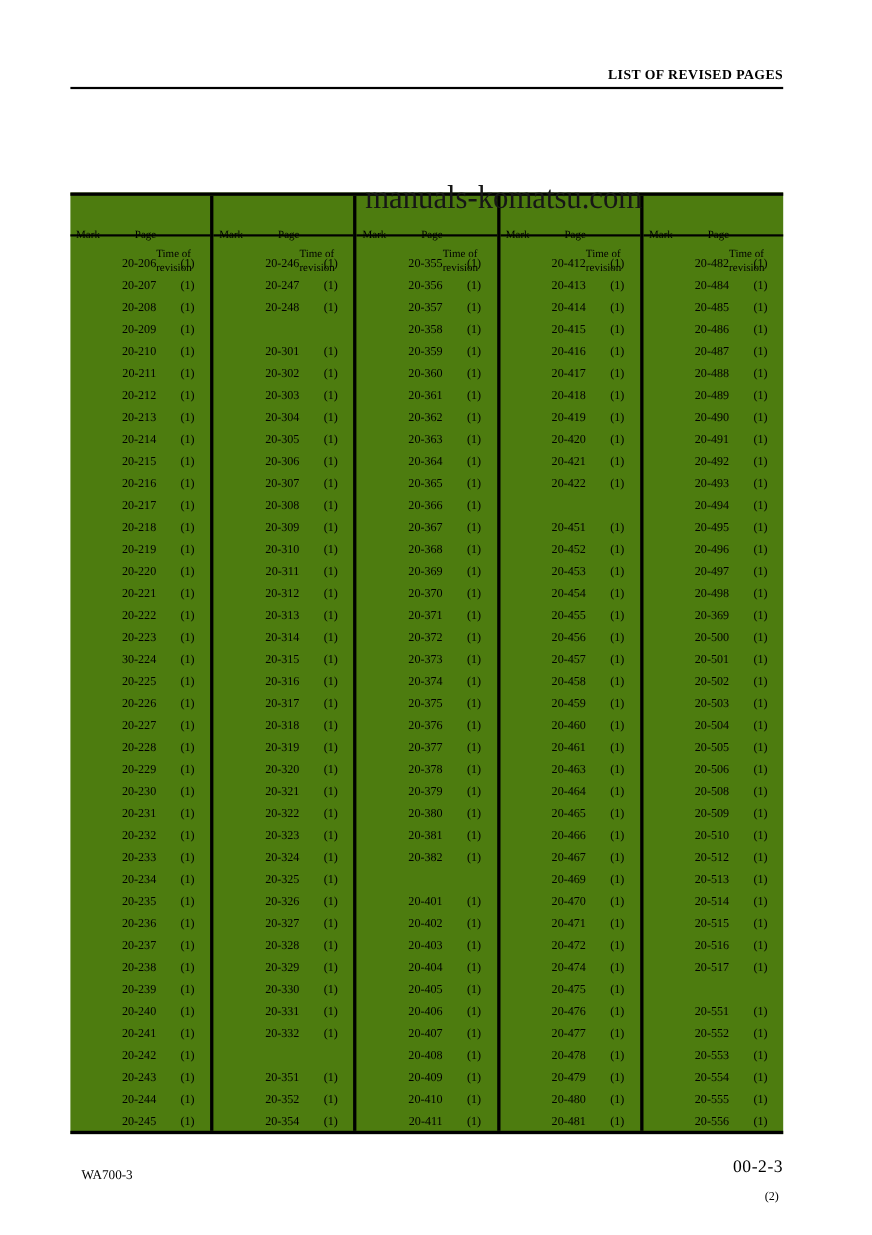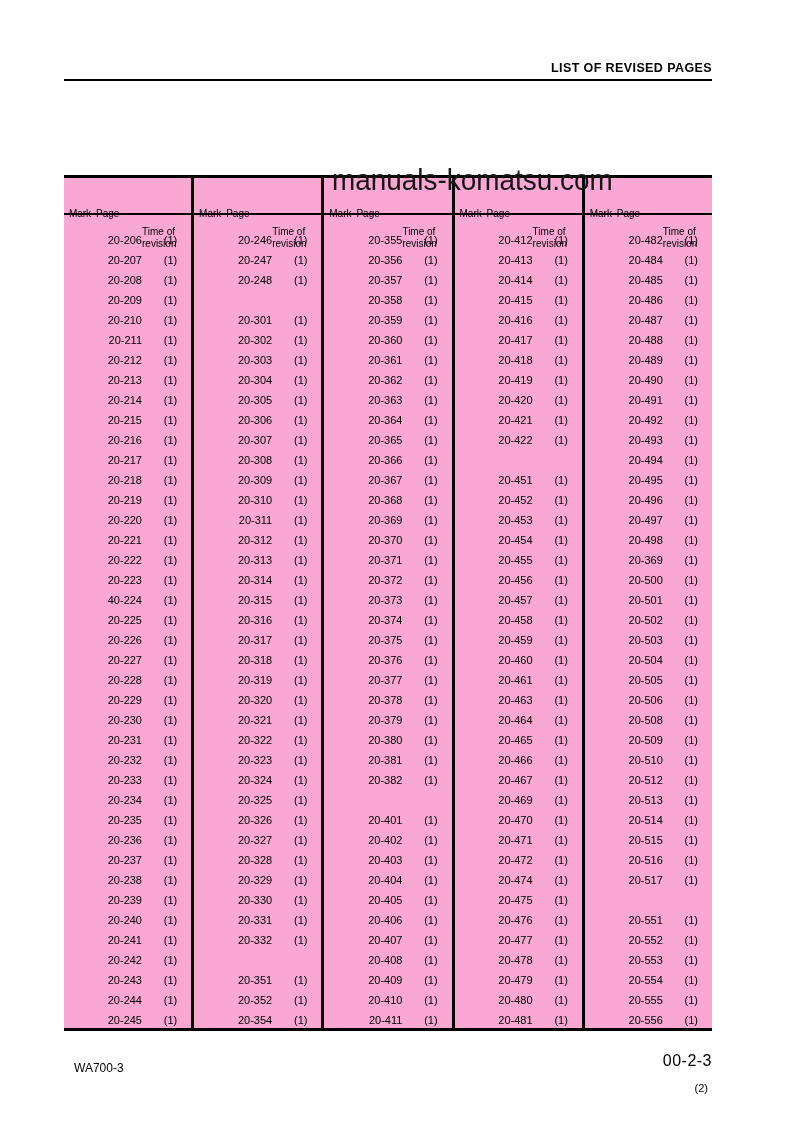--- a/index.html
+++ b/index.html
@@ -1,49 +1,49 @@
 <!DOCTYPE html>
 <html><head>
 <meta charset="utf-8">
 <style>
   html,body { margin:0; padding:0; background:#e8e8e8; }
   .page {
     position:relative; width:793px; height:1123px; background:#ffffff;
-    font-family:Liberation Sans, sans-serif; color:#000;
+    font-family:Liberation Serif, serif; color:#000;
     margin:0 auto; overflow:hidden;
   }
   .page-title {
     position:absolute; top:61px; right:81px;
     font-size:12.5px; font-weight:bold; letter-spacing:0.4px;
   }
   .header-rule {
     position:absolute; left:64px; right:81px; top:79px; height:2px; background:#000;
   }
   .watermark {
     position:absolute; left:332px; top:163px; z-index:5;
     font-size:30px; color:#161616; white-space:nowrap;
     transform:scaleX(0.93); transform-origin:left top;
   }
   .revtable {
     position:absolute; left:64px; top:175px; width:648px; height:856px;
     border-top:3px solid #000; border-bottom:3px solid #000;
-    box-sizing:border-box; display:flex; background:#f9a8d4;
+    box-sizing:border-box; display:flex; background:#4d7c0f;
   }
   .tgroup {
     flex:1 1 0; border-right:3px solid #000; box-sizing:border-box;
     display:flex; flex-direction:column; min-width:0;
   }
   .tgroup:last-child { border-right:none; }
   .thead {
     height:37px; border-bottom:2px solid #000; box-sizing:border-box;
     display:grid; grid-template-columns:32px 46px 1fr; align-items:center;
     font-size:10px;
   }
   .th-mark { text-align:center; }
-  .th-page { text-align:left; }
+  .th-page { text-align:right; }
   .th-rev  { text-align:left; padding-right:4px; line-height:1.15; white-space:pre-line;margin-top:48px; }
   .tbody { padding-top:15px; display:flex; flex-direction:column; }
   .trow {
     height:20px; display:grid; grid-template-columns:32px 46px 50px;
     align-items:center; font-size:11px; line-height:20px;
   }
   .c-page { text-align:right; }
   .c-rev  { text-align:center; padding-left:7px; }
   .footer-model {
     position:absolute; left:74px; top:1061px; font-size:12px;
@@ -160,21 +160,21 @@
             <span class="c-page">20-222</span>
             <span class="c-rev">(1)</span>
           </div>
           <div class="trow">
             <span class="c-mark"></span>
             <span class="c-page">20-223</span>
             <span class="c-rev">(1)</span>
           </div>
           <div class="trow">
             <span class="c-mark"></span>
-            <span class="c-page">40-224</span>
+            <span class="c-page">30-224</span>
             <span class="c-rev">(1)</span>
           </div>
           <div class="trow">
             <span class="c-mark"></span>
             <span class="c-page">20-225</span>
             <span class="c-rev">(1)</span>
           </div>
           <div class="trow">
             <span class="c-mark"></span>
             <span class="c-page">20-226</span>

